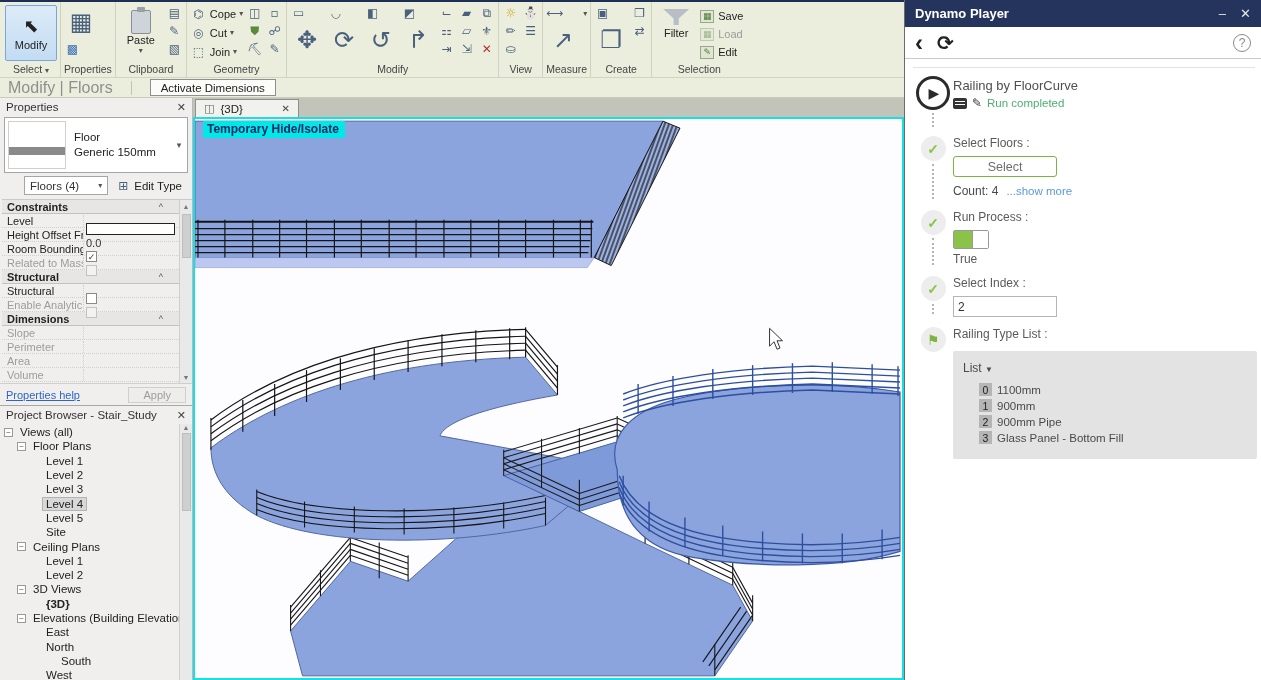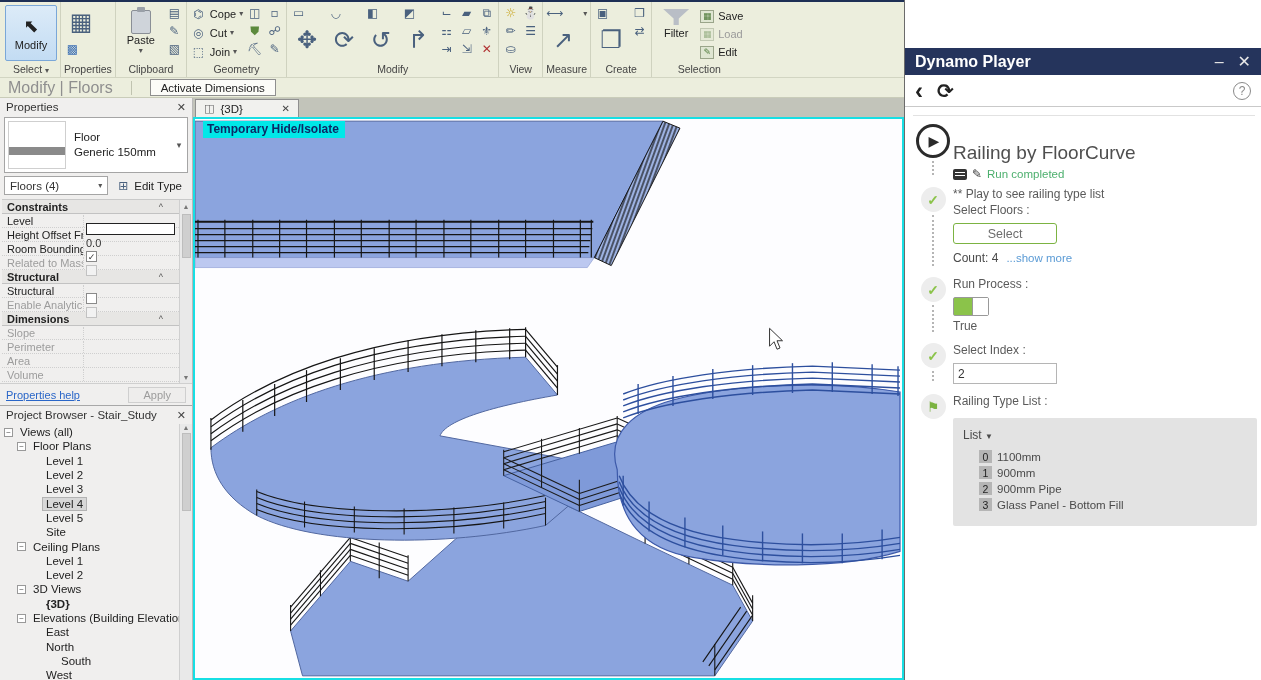--- a/index.html
+++ b/index.html
@@ -46,21 +46,21 @@
 
   
   .props { height:308px; display:flex; flex-direction:column; background:#f0efee; border-bottom:1px solid #a8a8a8; }
   .panel-head { height:18px; display:flex; align-items:center; justify-content:space-between; padding:0 6px; font-size:11.5px; color:#333; }
   .panel-x { color:#444; font-size:11px; }
   .type-selector { margin:1px 4px; height:56px; background:#fff; border:1px solid #a5a5a5; display:flex; align-items:center; }
   .type-thumb { width:58px; height:48px; margin-left:3px; border:1px solid #cfcfcf; background:linear-gradient(#fff 55%, #8a8a8a 55%, #8a8a8a 72%, #fff 72%); }
   .type-text { flex:1; padding-left:8px; font-size:11.5px; color:#222; line-height:15px; }
   .type-dd { width:16px; color:#555; font-size:9px; text-align:center; }
   .selector-row { display:flex; align-items:center; gap:2px; margin:2px 4px; }
-  .floors-dd { flex:1; height:19px; background:#fff; border:1px solid #a5a5a5; display:flex; align-items:center; justify-content:space-between; padding:0 5px; font-size:11.5px; }
+  .floors-dd { flex:1; height:19px; background:#fff; border:1px solid #a5a5a5; display:flex; align-items:center; justify-content:space-between; padding:0 5px; font-size:11.5px;margin-left:20px; }
   .edit-type { height:19px; display:flex; align-items:center; gap:4px; border:1px solid transparent; padding:0 5px; font-size:11.5px; color:#222; }
   .edit-type .ic { width:14px; }
   .prop-grid { flex:1; overflow:hidden; margin:2px 0 0 2px; position:relative; border-top:1px solid #c9c9c9; display:flex; }
   .grid-rows { flex:1; }
   .prow { height:14px; display:flex; align-items:center; border-bottom:1px dotted #cfcfcf; font-size:11px; }
   .prow .cell-label { width:82px; padding-left:5px; color:#222; white-space:nowrap; overflow:hidden; border-right:1px dotted #cfcfcf; }
   .prow .cell-value { flex:1; display:flex; align-items:center; padding-left:2px; color:#333;margin-top:16px; }
   .prow.k-header { background:#e7e6e4; border-bottom:1px solid #c2c2c2; }
   .prow.k-header .cell-label { width:auto; flex:1; font-weight:bold; border-right:none; color:#222; }
   .prow.k-header::after { content:"^"; font-size:9px; color:#555; padding-right:16px; }
@@ -97,33 +97,33 @@
   .tabstrip { height:19px; background:#c2c4ba; display:flex; align-items:flex-end; padding-left:2px; }
   .vtab { height:18px; background:#f1f1ee; border:1px solid #8f8f8f; border-bottom:none; display:flex; align-items:center; gap:6px; padding:0 8px; font-size:11.5px; color:#222; min-width:104px; }
   .vtab .cube { font-family:"DejaVu Sans",sans-serif; font-size:11px; color:#666; }
   .vtab .x { margin-left:auto; color:#444; font-size:10px; }
   .canvas { flex:1; position:relative; border:2px solid #17dfe4; background:#fdfdff; overflow:hidden; }
   .hide-isolate { position:absolute; top:2px; left:8px; background:#00e8e8; color:#0b2a66; font-weight:bold; font-size:12px; padding:1px 6px 2px 4px; z-index:5; }
   .scene { position:absolute; inset:0; width:100%; height:100%; }
 
   
   .dynamo { width:356px; height:680px; background:#fff; display:flex; flex-direction:column; font-size:12px; color:#5a5a5a; }
-  .dp-title { height:27px; background:#25345c; color:#fff; display:flex; align-items:center; padding:0 10px; font-size:16px; font-weight:bold;margin-top:48px; }
+  .dp-title { height:27px; background:#25345c; color:#fff; display:flex; align-items:center; padding:0 10px; font-size:13px; font-weight:bold; }
   .dp-title .win-btns { margin-left:auto; display:flex; gap:14px; align-items:center; color:#e8e8e8; font-weight:normal; }
   .dp-toolbar { height:32px; display:flex; align-items:center; gap:14px; padding:0 10px; border-bottom:1px solid #c9c9c9; }
   .dp-back { font-size:24px; color:#222; font-weight:bold; line-height:20px; }
   .dp-refresh { font-size:20px; color:#222; font-weight:bold; font-family:"DejaVu Sans",sans-serif; }
   .dp-help { margin-left:auto; width:18px; height:18px; border:1.5px solid #8a8a8a; border-radius:50%; color:#8a8a8a; display:flex; align-items:center; justify-content:center; font-size:12px; }
   .dp-body { flex:1; padding:8px 6px 0 8px; overflow:hidden; }
   .dp-row { display:flex; }
   .dp-gutter { width:40px; display:flex; flex-direction:column; align-items:center; flex:none; }
   .dp-content { flex:1; min-width:0; padding-right:4px; }
   .play-circle { width:34px; height:34px; border:3px solid #2b2b2b; border-radius:50%; display:flex; align-items:center; justify-content:center; }
   .play-circle .tri { font-family:"DejaVu Sans",sans-serif; font-size:14px; color:#2b2b2b; margin-left:2px; }
-  .script-title { font-size:19px; color:#4f4f4f; padding-top:2px;margin-top:16px; }
+  .script-title { font-size:13px; color:#4f4f4f; padding-top:2px; }
   .script-sub { display:flex; align-items:center; gap:5px; margin-top:3px; }
   .script-ic { width:14px; height:11px; background:#333; border-radius:2px; position:relative; }
   .script-ic::after { content:""; position:absolute; left:2px; right:2px; top:3px; height:1.5px; background:#fff; box-shadow:0 3px 0 #fff; }
   .pencil-ic { font-family:"DejaVu Sans",sans-serif; font-size:12px; color:#333; }
   .run-status { color:#4caf6d; font-size:11.5px; }
   .dots { flex:1; min-height:8px; border-left:2px dotted #b5b5b5; margin:3px 0; }
   .dots.fixed { flex:none; height:14px; }
   .chk-circle { width:25px; height:25px; border-radius:50%; background:#ededed; display:flex; align-items:center; justify-content:center; color:#8bc34a; font-size:14px; font-weight:bold; flex:none; }
   .flag-circle { width:25px; height:25px; border-radius:50%; background:#ededed; display:flex; align-items:center; justify-content:center; color:#7cb342; font-size:14px; font-family:"DejaVu Sans",sans-serif; flex:none; }
   .dp-note { font-size:12px; color:#5a5a5a; margin-bottom:2px; }
@@ -773,21 +773,20 @@
           </div>
         </div>
       </div>
 
       <div class="dp-row" style="margin-top:6px;">
         <div class="dp-gutter">
           <div class="chk-circle">✓</div>
           <div class="dots"></div>
         </div>
         <div class="dp-content">
-          <div class="dp-note">** Play to see railing type list</div>
           <div class="dp-label">Select Floors :</div>
           <button class="select-btn">Select</button>
           <div class="count-row">
             <span class="count-text">Count: 4</span>
             <a class="show-more">...show more</a>
           </div>
         </div>
       </div>
 
       <div class="dp-row" style="margin-top:8px;">

